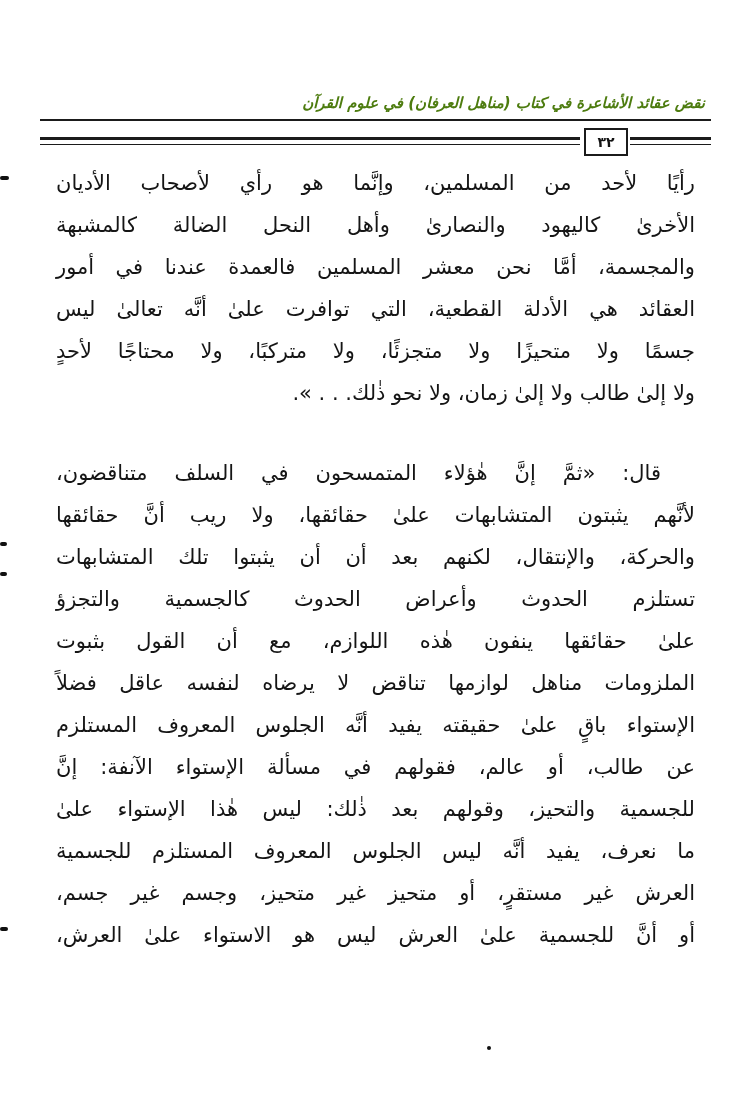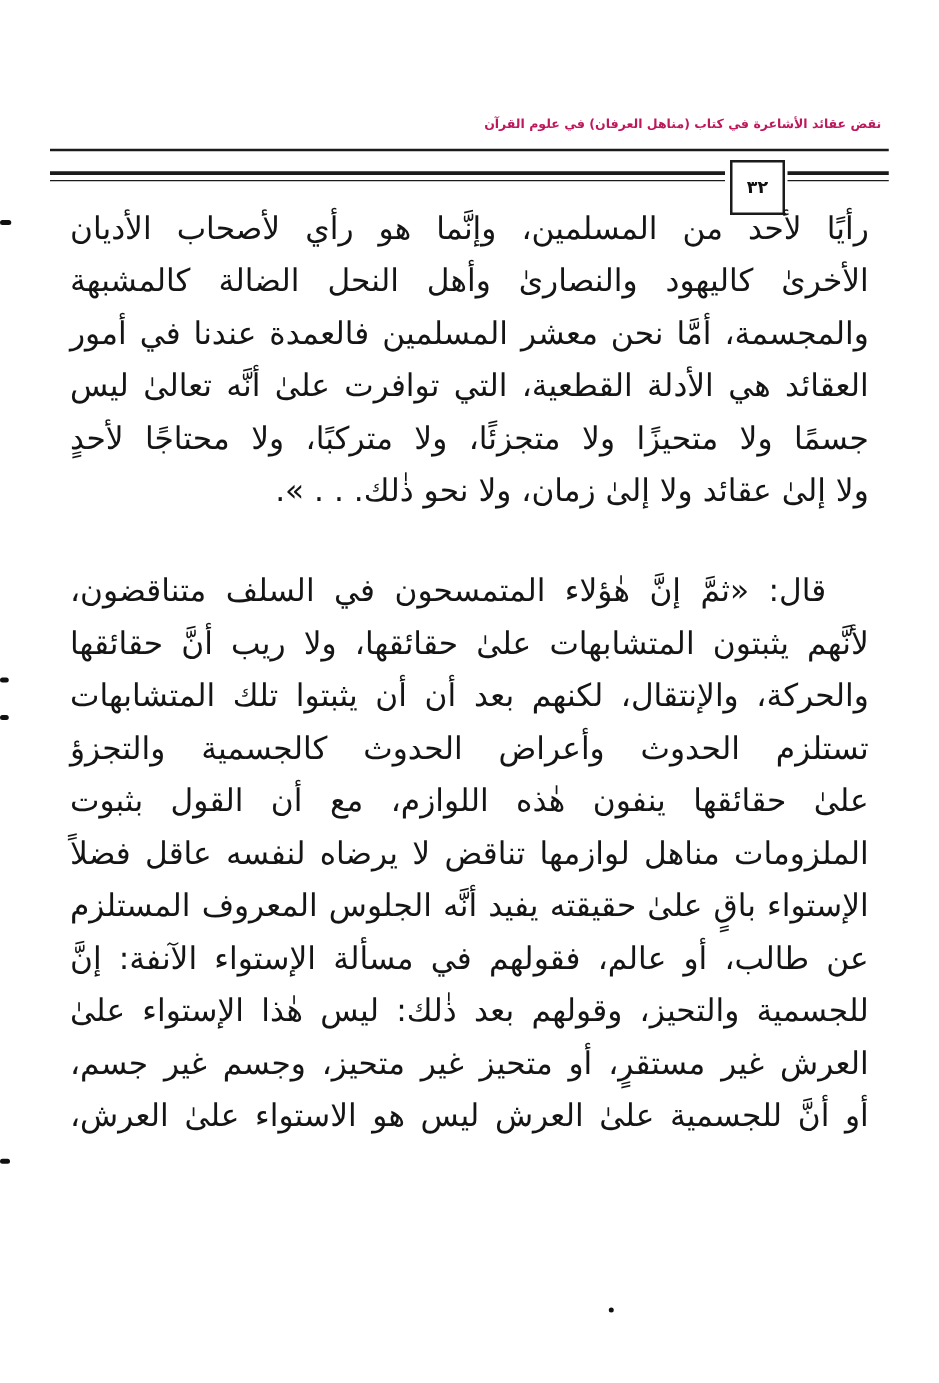--- a/index.html
+++ b/index.html
@@ -18,24 +18,25 @@
     color: #161616;
     direction: rtl;
   }
 
   
   .header-title {
     position: absolute;
     top: 94px;
     right: 46px;
     direction: rtl;
-    font-size: 10px;
+    font-size: 15px;
     font-weight: bold;
-    color: #be185d;
+    color: #4d7c0f;
     white-space: nowrap;
+    font-style: italic;
   }
   .header-rule {
     position: absolute;
     top: 119px;
     left: 40px;
     width: 671px;
     height: 2px;
     background: #1b1b1b;
   }
   .header-band {
@@ -52,42 +53,42 @@
     border-top: 3px solid #1b1b1b;
     border-bottom: 1.5px solid #1b1b1b;
   }
   .seg-left  { left: 0; width: 540px; }
   .seg-right { left: 590px; right: 0; }
   .page-number-box {
     position: absolute;
     left: 544px;
     top: 0;
     width: 44px;
-    height: 44px;
+    height: 28px;
     border: 2px solid #1b1b1b;
     background: #ffffff;
     display: flex;
     align-items: center;
     justify-content: center;
   }
   .page-number {
     font-size: 14px;
     font-weight: bold;
     line-height: 1;
     color: #121212;
   }
 
   
   .page-body {
     position: absolute;
     top: 162px;
     right: 56px;
     left: 56px;
     direction: rtl;
-    font-size: 25px;
+    font-size: 21px;
     line-height: 42px;
     font-weight: 500;
     color: #151515;
   }
   .para { margin: 0; }
   .para + .para { margin-top: 38px; }
   .line {
     display: block;
     text-align: justify;
     text-align-last: justify;
@@ -124,33 +125,34 @@
   </header>
 
   <main class="page-body">
 
     <p class="para">
       <span class="line">رأيًا لأحد من المسلمين، وإنَّما هو رأي لأصحاب الأديان</span>
       <span class="line">الأخرىٰ كاليهود والنصارىٰ وأهل النحل الضالة كالمشبهة</span>
       <span class="line">والمجسمة، أمَّا نحن معشر المسلمين فالعمدة عندنا في أمور</span>
       <span class="line">العقائد هي الأدلة القطعية، التي توافرت علىٰ أنَّه تعالىٰ ليس</span>
       <span class="line">جسمًا ولا متحيزًا ولا متجزئًا، ولا متركبًا، ولا محتاجًا لأحدٍ</span>
-      <span class="line end">ولا إلىٰ عقائد ولا إلىٰ زمان، ولا نحو ذٰلك. . . ».</span>
+      <span class="line end">ولا إلىٰ طالب ولا إلىٰ زمان، ولا نحو ذٰلك. . . ».</span>
     </p>
 
     <p class="para">
       <span class="line indent">قال: «ثمَّ إنَّ هٰؤلاء المتمسحون في السلف متناقضون،</span>
       <span class="line">لأنَّهم يثبتون المتشابهات علىٰ حقائقها، ولا ريب أنَّ حقائقها</span>
       <span class="line">والحركة، والإنتقال، لكنهم بعد أن أن يثبتوا تلك المتشابهات</span>
       <span class="line">تستلزم الحدوث وأعراض الحدوث كالجسمية والتجزؤ</span>
       <span class="line">علىٰ حقائقها ينفون هٰذه اللوازم، مع أن القول بثبوت</span>
       <span class="line">الملزومات مناهل لوازمها تناقض لا يرضاه لنفسه عاقل فضلاً</span>
       <span class="line">الإستواء باقٍ علىٰ حقيقته يفيد أنَّه الجلوس المعروف المستلزم</span>
       <span class="line">عن طالب، أو عالم، فقولهم في مسألة الإستواء الآنفة: إنَّ</span>
       <span class="line">للجسمية والتحيز، وقولهم بعد ذٰلك: ليس هٰذا الإستواء علىٰ</span>
+      <span class="line">ما نعرف، يفيد أنَّه ليس الجلوس المعروف المستلزم للجسمية</span>
       <span class="line">العرش غير مستقرٍ، أو متحيز غير متحيز، وجسم غير جسم،</span>
       <span class="line">أو أنَّ للجسمية علىٰ العرش ليس هو الاستواء علىٰ العرش،</span>
     </p>
 
   </main>
 
   <div class="artifact a1"></div>
   <div class="artifact a2"></div>
   <div class="artifact a3"></div>
   <div class="artifact a4"></div>

